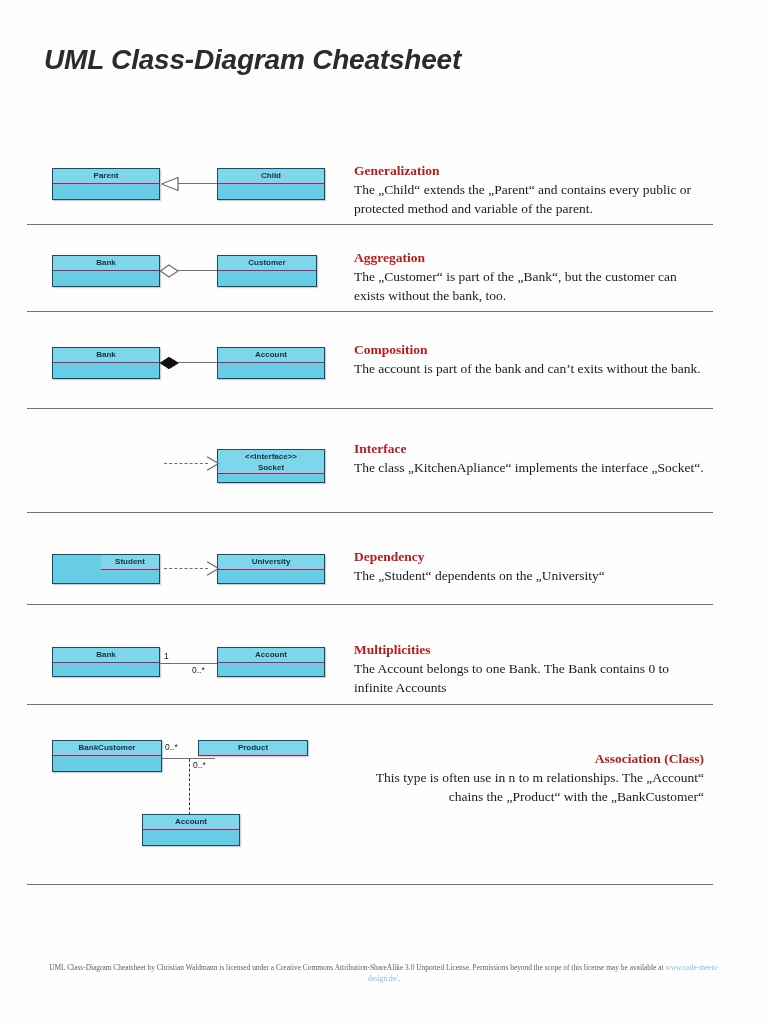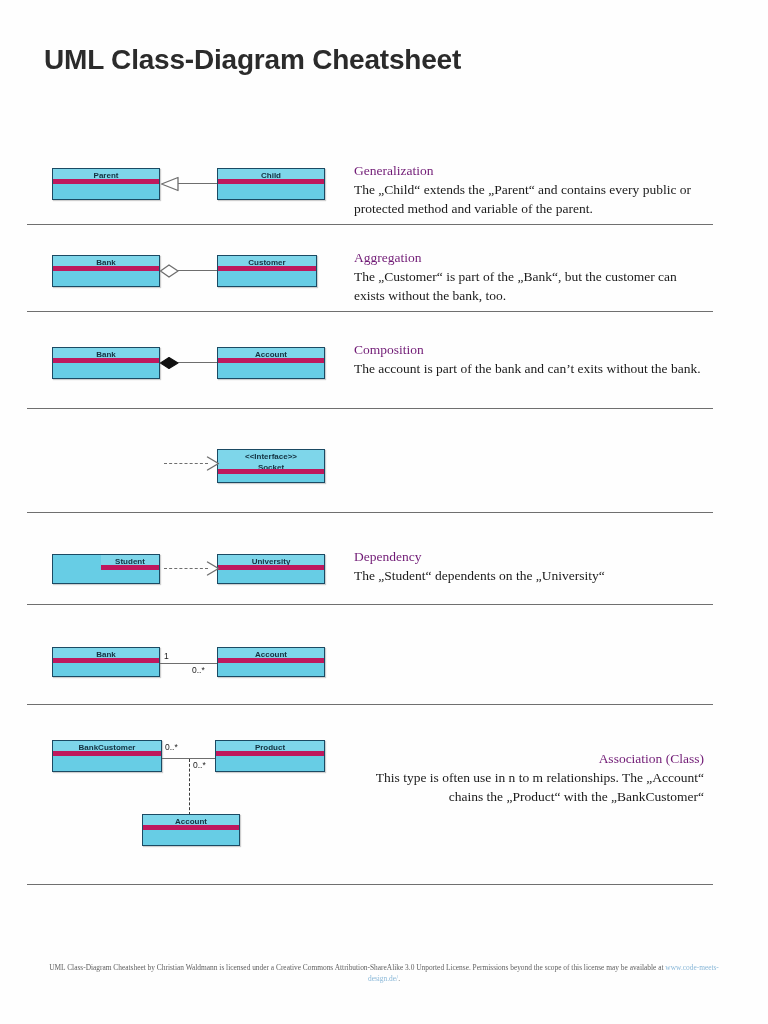--- a/index.html
+++ b/index.html
@@ -24,20 +24,21 @@
   .page-title {
     position: absolute;
     left: 44px;
     top: 44px;
     font-family: "Liberation Sans", sans-serif;
     font-size: 28px;
     font-weight: bold;
     color: #2b2b2b;
     letter-spacing: -0.2px;
     white-space: nowrap;
+    font-style: italic;
   }
 
   
   .row {
     position: absolute;
     left: 0;
     width: 768px;
   }
   .diagram {
     position: absolute;
@@ -48,22 +49,22 @@
   }
   .desc {
     position: absolute;
     left: 354px;
     top: 0;
     width: 350px;
     font-family: "Liberation Serif", serif;
   }
   .desc-title {
     font-size: 13.5px;
-    font-weight: normal;
-    color: #701a75;
+    font-weight: bold;
+    color: #b91c1c;
     line-height: 18px;
     margin-bottom: 1px;
   }
   .desc-body {
     font-size: 13.5px;
     color: #1a1a1a;
     line-height: 18.5px;
   }
 
   
@@ -79,21 +80,21 @@
   .uml-box {
     position: absolute;
     box-sizing: border-box;
     border: 1px solid #1b4a63;
     background: #67cde5;
     box-shadow: 1px 1px 1px rgba(120,120,120,0.35);
   }
   .uml-box .hdr {
     box-sizing: border-box;
     height: 15px;
-    border-bottom: 5px solid #be185d;
+    border-bottom: 1px solid #be185d;
     background: #7ed6ea;
     font-family: "Liberation Sans", sans-serif;
     font-size: 8px;
     font-weight: bold;
     color: #12303f;
     text-align: center;
     line-height: 14px;
     white-space: nowrap;
     overflow: hidden;
   }
@@ -234,20 +235,24 @@
           <span>&lt;&lt;Interface&gt;&gt;</span>
           <span class="l2">Socket</span>
         </div>
         <div class="body"></div>
       </div>
       <div class="dashed-h" style="left:164px;top:23px;width:44px;"></div>
       <svg class="glyph" style="left:206px;top:16px;" width="16" height="16" viewBox="0 0 16 16">
         <path d="M1.5 1 L12.5 7.5 L1.5 14" fill="none" stroke="#6e6e6e" stroke-width="1.4" stroke-linejoin="round" stroke-linecap="round"></path>
       </svg>
     </div>
+    <div class="desc">
+      <div class="desc-title">Interface</div>
+      <div class="desc-body">The class „KitchenApliance“ implements the interface „Socket“.</div>
+    </div>
   </div>
   <div class="sep" style="top:512px;"></div>
 
   <div class="row" style="top:548px;height:62px;">
     <div class="diagram">
       <div class="uml-box" style="left:52px;top:6px;width:108px;height:30px;padding-left:48px;">
         <div class="hdr">Student</div>
         <div class="body"></div>
       </div>
       <div class="uml-box" style="left:217px;top:6px;width:108px;height:30px;">
@@ -272,31 +277,35 @@
         <div class="hdr">Bank</div>
         <div class="body"></div>
       </div>
       <div class="uml-box" style="left:217px;top:6px;width:108px;height:30px;">
         <div class="hdr">Account</div>
         <div class="body"></div>
       </div>
       <div class="line h" style="left:160px;top:22px;width:57px;"></div>
       <span class="mult" style="left:164px;top:10px;">1</span>
       <span class="mult" style="left:192px;top:24px;">0..*</span>
+    </div>
+    <div class="desc">
+      <div class="desc-title">Multiplicities</div>
+      <div class="desc-body">The Account belongs to one Bank. The Bank contains 0 to infinite Accounts</div>
     </div>
   </div>
   <div class="sep" style="top:704px;"></div>
 
   <div class="row" style="top:734px;height:125px;padding-left:29px;">
     <div class="diagram" style="height:125px;">
       <div class="uml-box" style="left:52px;top:6px;width:110px;height:32px;">
         <div class="hdr">BankCustomer</div>
         <div class="body"></div>
       </div>
-      <div class="uml-box" style="left:215px;top:6px;width:110px;height:32px;">
+      <div class="uml-box" style="left:198px;top:6px;width:110px;height:16px;">
         <div class="hdr">Product</div>
         <div class="body"></div>
       </div>
       <div class="line h" style="left:162px;top:24px;width:53px;"></div>
       <span class="mult" style="left:165px;top:8px;">0..*</span>
       <span class="mult" style="left:193px;top:26px;">0..*</span>
       <div class="dashed-v" style="left:189px;top:25px;height:56px;"></div>
       <div class="uml-box" style="left:142px;top:80px;width:98px;height:32px;">
         <div class="hdr">Account</div>
         <div class="body"></div>

